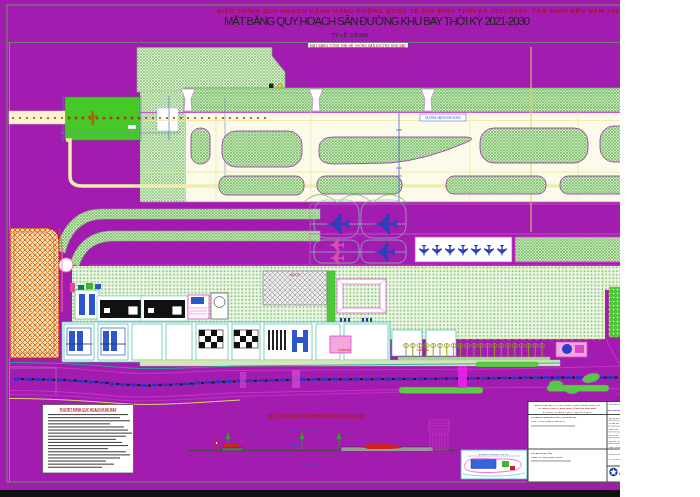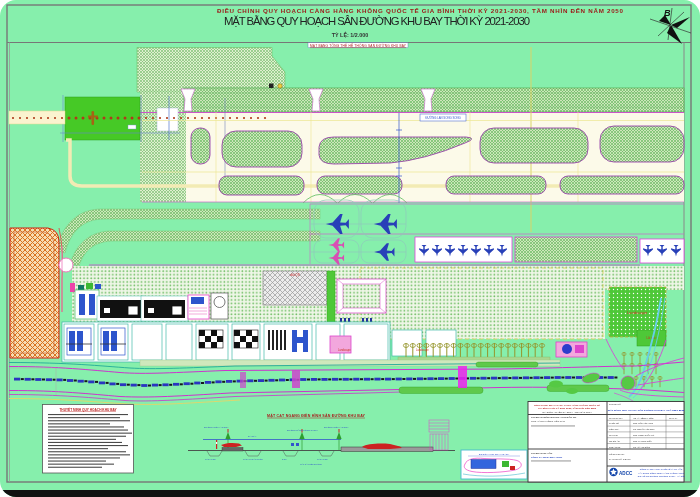--- a/index.html
+++ b/index.html
@@ -1,15 +1,15 @@
 <!DOCTYPE html>
 <html><head><meta charset="utf-8"><style>
 html,body{margin:0;padding:0;background:#ffffff;}
-#page{position:relative;width:700px;height:497px;background:#86efac;overflow:hidden;
-font-family:"Liberation Sans", sans-serif;border-radius:16px;}
+#page{position:relative;width:620px;height:497px;background:#a21caf;overflow:hidden;
+font-family:"Liberation Sans", sans-serif;}
 svg{position:absolute;left:0;top:0;}
 </style></head><body>
 <div id="page">
 <svg width="700" height="497" viewBox="0 0 700 497">
 <defs>
 <pattern id="lh" width="3" height="3" patternUnits="userSpaceOnUse">
  <rect width="3" height="3" fill="#def0cf"></rect>
  <path d="M0,0 L3,3 M3,0 L0,3" stroke="#7fc276" stroke-width="0.7"></path>
 </pattern>
 <pattern id="mh" width="3" height="3" patternUnits="userSpaceOnUse">

